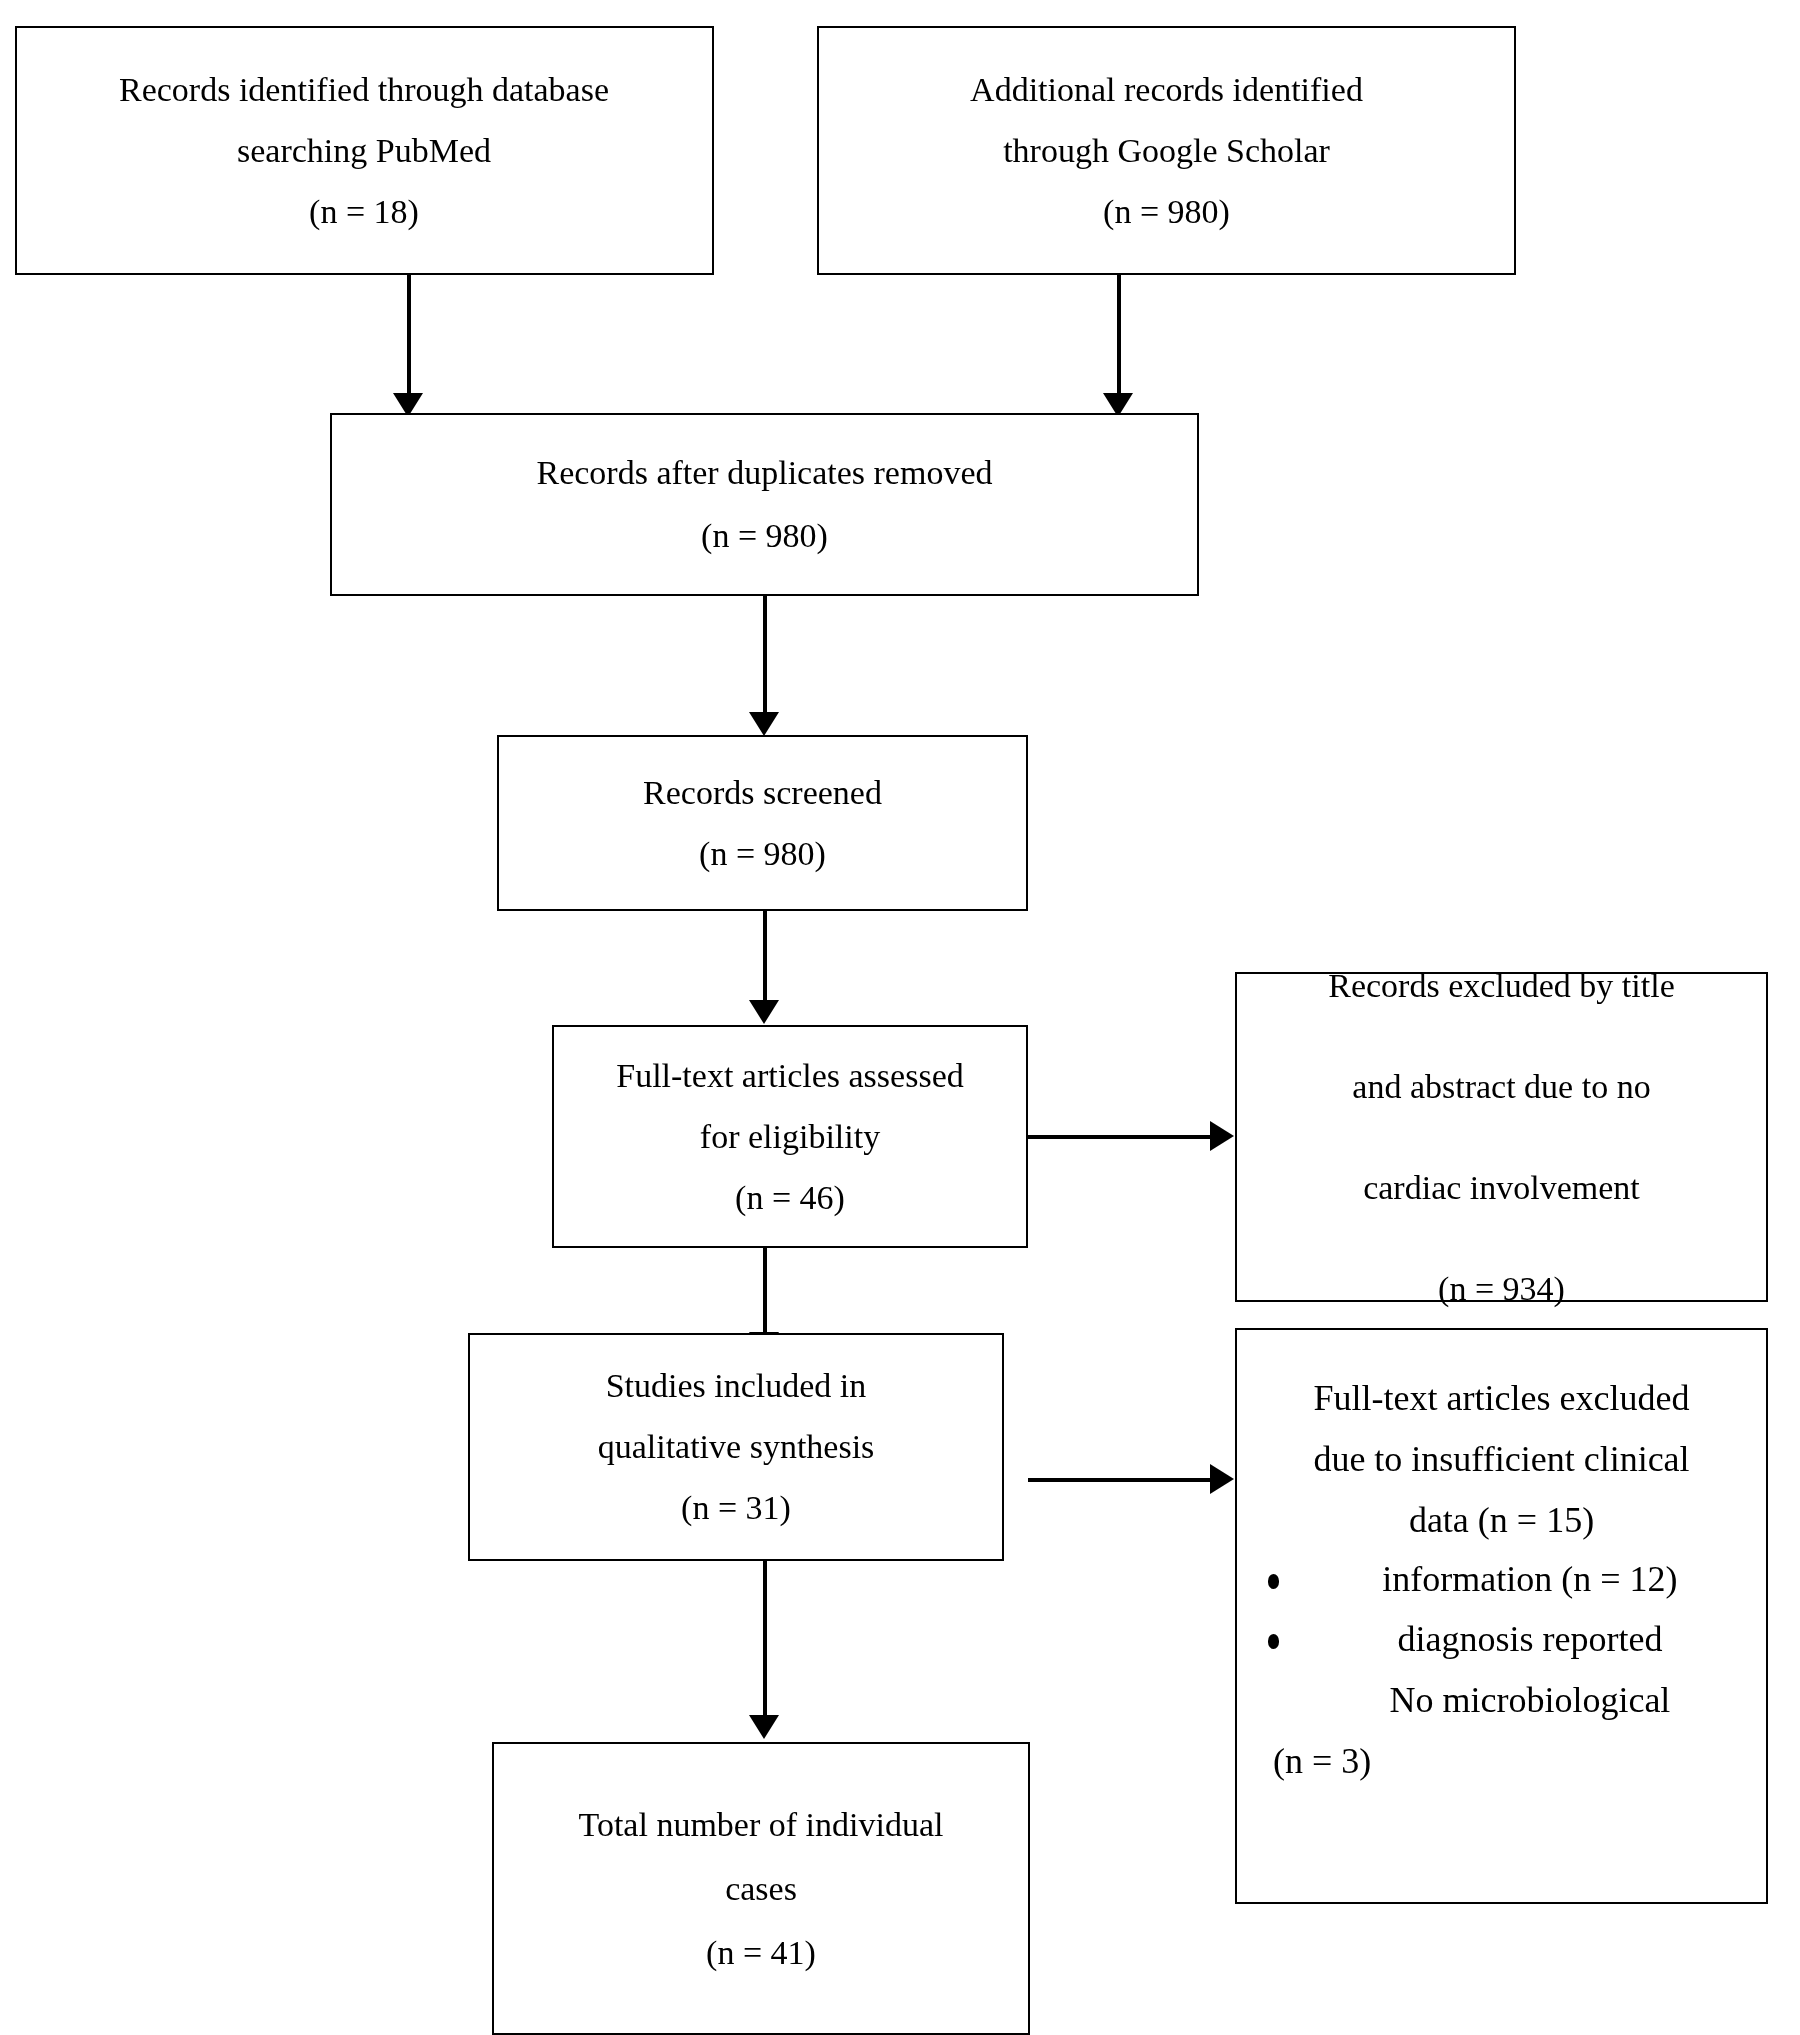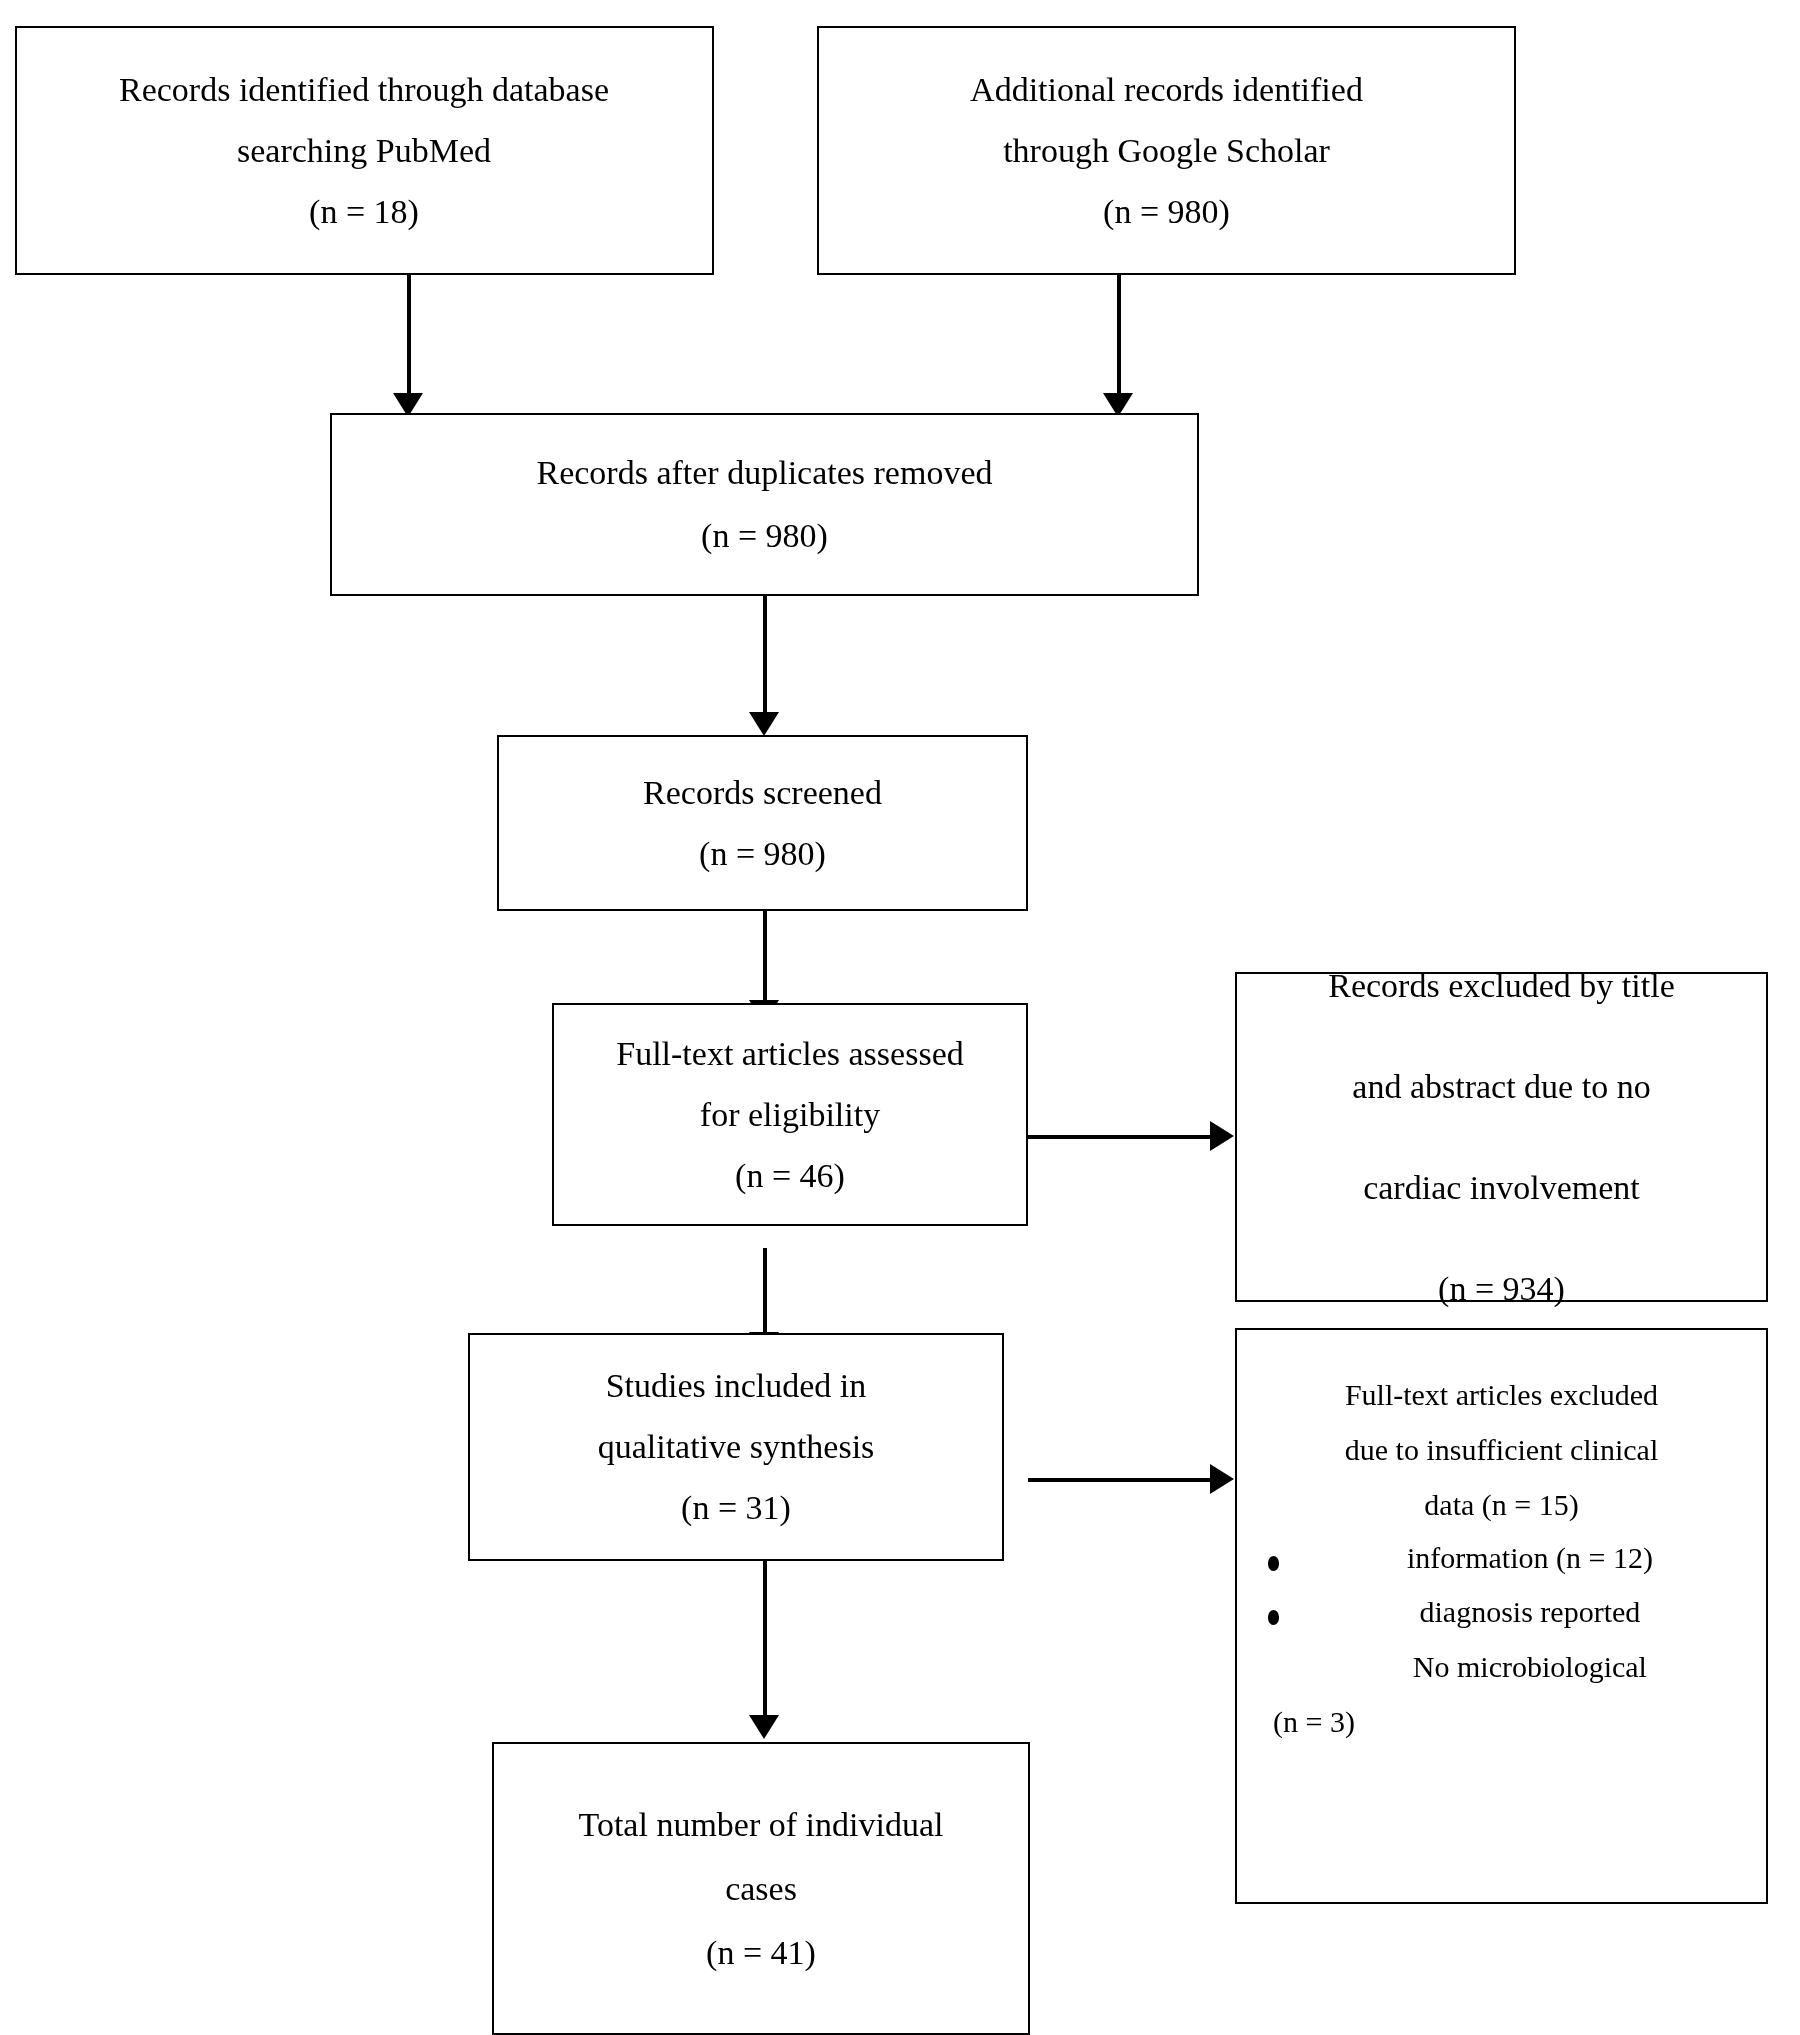--- a/index.html
+++ b/index.html
@@ -38,29 +38,29 @@
     padding: 0;
   }
   
   .node .line + .line { margin-top: 27px; }
 
   
   #node-pubmed          { left: 14.5px;   top: 26px;   width: 699px; height: 249px; }
   #node-scholar         { left: 817px; top: 26px;   width: 699px; height: 249px; }
   #node-dupes           { left: 330px;  top: 413px;  width: 869px; height: 183px; }
   #node-screened        { left: 497px;  top: 735px; width: 531px; height: 176px; }
-  #node-fulltext        { left: 552px; top: 1003px; width: 476px;  height: 223px; }
+  #node-fulltext        { left: 552px; top: 1025px; width: 476px;  height: 223px; }
   #node-excluded-title  { left: 1235px; top: 972px; width: 533px; height: 330px; gap: 40px; }
   #node-included        { left: 468px;  top: 1333px; width: 536px; height: 228px; }
   #node-excluded-full   { left: 1235px; top: 1328px; width: 533px; height: 576px; }
   #node-total           { left: 492px;  top: 1742px; width: 538px; height: 293px; }
 
   
   #node-dupes  .line + .line { margin-top: 29px; }
-  #node-excluded-full { justify-content: flex-start; padding-top: 50px; font-size: 30px; }
+  #node-excluded-full { justify-content: flex-start; padding-top: 50px; font-size: 36px; }
   #node-excluded-full .line + .line { margin-top: 25px; }
   #node-total  .line + .line { margin-top: 30px; }
 
   
   .bullets {
     list-style: none;
     margin: 23px 0 0 0;
     padding: 0;
     width: 100%;
   }

